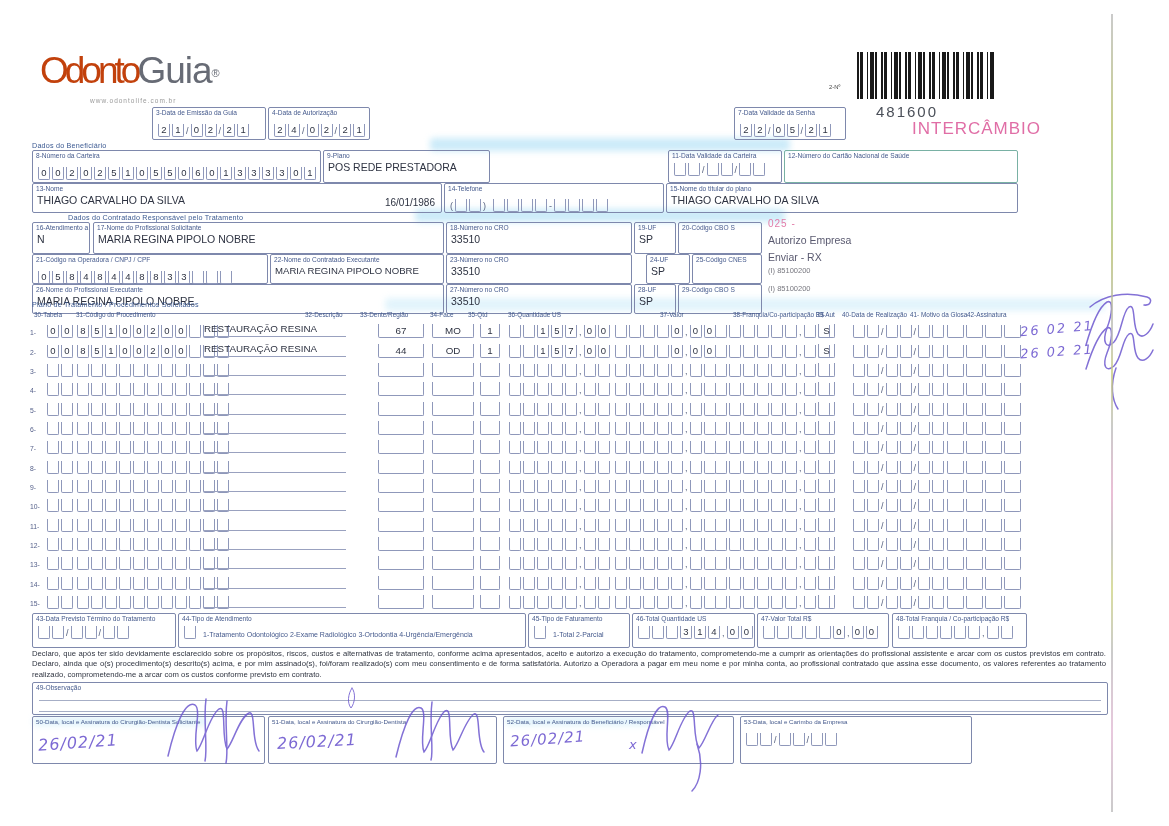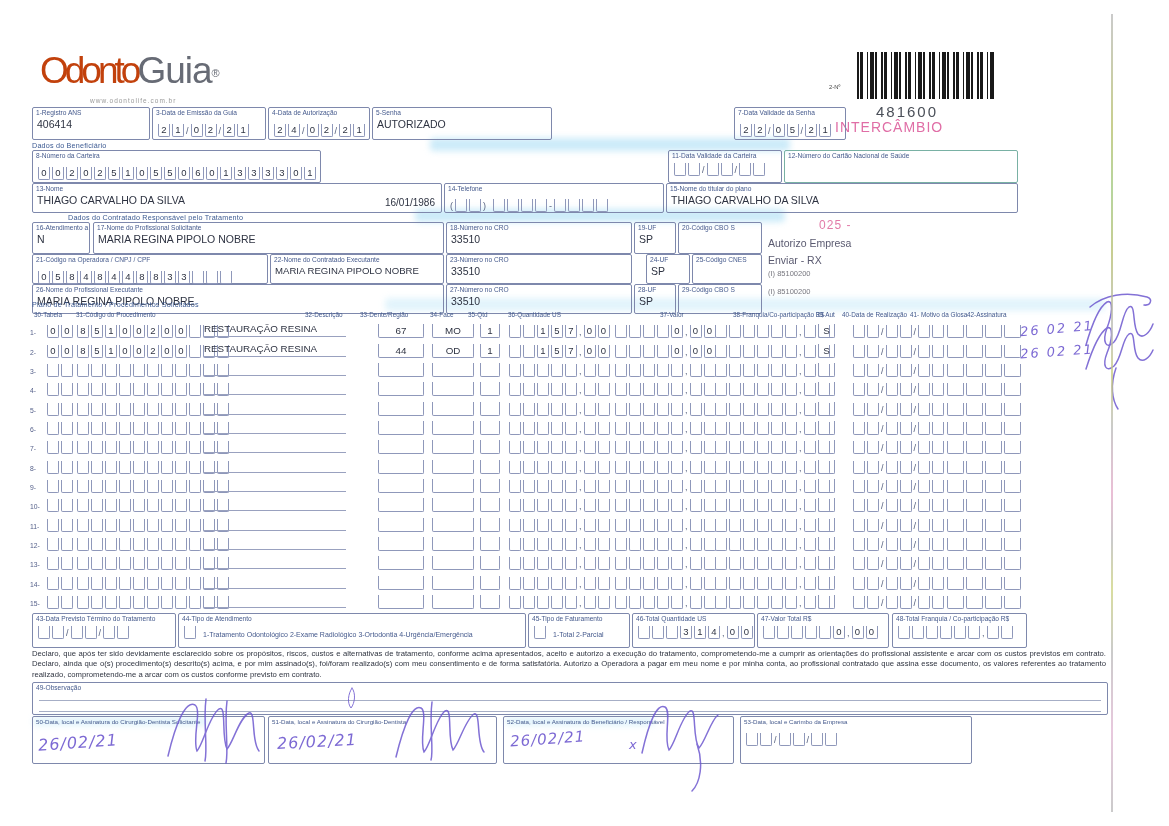--- a/index.html
+++ b/index.html
@@ -9,39 +9,39 @@
   .logo-odonto{color:#c2410c;font-weight:normal;font-size:37px;letter-spacing:-4px;}
   .logo-life{color:#676b75;font-size:37px;letter-spacing:-1px;}
   .logo-reg{color:#676b75;font-size:11px;vertical-align:super;}
   .tagline{position:absolute;left:90px;top:97px;font-size:6.5px;color:#9a9a9a;filter:blur(.6px);letter-spacing:1px;}
   .title{position:absolute;left:369px;top:71px;font-size:14.5px;color:#4e5a6b;letter-spacing:.6px;}
   
   .bclabel{position:absolute;left:829px;top:84px;font-size:5.8px;color:#444;}
   .barcode{position:absolute;left:857px;top:52px;width:138px;height:47px;
     background:repeating-linear-gradient(90deg,#191919 0 2px,#fff 2px 3px,#191919 3px 6px,#fff 6px 10px,#191919 10px 11px,#fff 11px 13px,#191919 13px 17px,#fff 17px 18px,#191919 18px 20px,#fff 20px 24px);}
   .bcnum{position:absolute;left:876px;top:103px;font-size:15px;color:#4a4f58;letter-spacing:2px;}
-  .bctag{position:absolute;left:835px;top:119px;font-size:14px;color:#e06ea6;letter-spacing:1px;}
+  .bctag{position:absolute;left:912px;top:119px;font-size:17px;color:#e06ea6;letter-spacing:1px;}
   
   .fld{position:absolute;border:1px solid #7e88ac;border-radius:2px;background:transparent;}
   .fld.tint{border-color:#79b1a4;}
   .flabel{display:block;font-size:6.6px;color:#44598c;padding:1px 0 0 3px;line-height:8px;white-space:nowrap;overflow:hidden;}
   .fval{display:block;font-size:10.5px;color:#2e3342;padding:1px 0 0 4px;white-space:nowrap;}
   .fdate{position:absolute;right:6px;top:13px;font-size:10px;color:#2e3342;}
   .fcells{display:block;padding:2px 0 0 4px;}
   .cells{display:inline-flex;align-items:flex-end;}
   .cell{display:inline-block;width:10px;height:12px;margin:0 1px;border:1px solid #8f98ba;border-top:none;border-radius:0 0 2px 2px;font-size:9.5px;line-height:12px;text-align:center;color:#2e3342;}
   .sep{font-size:9px;color:#55607e;margin:0 1px;line-height:11px;}
   .gap{display:inline-block;width:5px;}
   .wcell{display:inline-block;border:1px solid #8f98ba;border-top:none;border-radius:0 0 2px 2px;height:13px;text-align:center;font-size:9.8px;line-height:13px;color:#2e3342;}
   .sect{position:absolute;font-size:7.2px;color:#3c5a92;letter-spacing:.2px;}
   .opts{font-size:7px;color:#44598c;margin-left:6px;white-space:nowrap;}
   .inlinecells{display:flex;align-items:center;padding:2px 0 0 4px;}
   
   .stamp{position:absolute;left:768px;top:218px;}
-  .stamp-code{font-size:12px;color:#e27ba8;letter-spacing:1px;text-align:right;}
+  .stamp-code{font-size:10px;color:#e27ba8;letter-spacing:1px;}
   .stamp-l1{font-size:10.5px;color:#5a5a70;margin-top:5px;}
   .stamp-l2{font-size:10.5px;color:#5a5a70;margin-top:5px;}
   .stamp-l3{font-size:7.5px;color:#77777f;margin-top:3px;}
   .stamp-l4{font-size:7.5px;color:#77777f;margin-top:9px;}
   
   .ttable{position:absolute;left:30px;top:311px;width:1078px;}
   .thead{position:relative;height:10px;}
   .thead span{position:absolute;font-size:6.4px;color:#41588c;white-space:nowrap;}
   .trow{position:relative;height:19.35px;}
   .trow .cells{position:absolute;bottom:2px;}
@@ -79,24 +79,20 @@
 
   <div class="logo">
     <span class="logo-odonto">Odonto</span><span class="logo-life">Guia</span><span class="logo-reg">®</span>
   </div>
   <div class="tagline">www.odontolife.com.br</div>
   <div class="bclabel">2-Nº</div>
   <div class="barcode"></div>
   <div class="bcnum">481600</div>
   <div class="bctag">INTERCÂMBIO</div>
 
-  <div class="fld" style="left:32px;top:107px;width:116px;height:31px;">
-    <span class="flabel">1-Registro ANS</span>
-    <span class="fval">406414</span>
-  </div>
   <div class="fld" style="left:152px;top:107px;width:112px;height:31px;">
     <span class="flabel">3-Data de Emissão da Guia</span>
     <span class="fcells"><span class="cells">
           <span class="cell">2</span>
           <span class="cell">1</span>
           <span class="sep">/</span>
           <span class="cell">0</span>
           <span class="cell">2</span>
           <span class="sep">/</span>
           <span class="cell">2</span>
@@ -108,24 +104,20 @@
     <span class="fcells"><span class="cells">
           <span class="cell">2</span>
           <span class="cell">4</span>
           <span class="sep">/</span>
           <span class="cell">0</span>
           <span class="cell">2</span>
           <span class="sep">/</span>
           <span class="cell">2</span>
           <span class="cell">1</span>
         </span></span>
-  </div>
-  <div class="fld" style="left:372px;top:107px;width:178px;height:31px;">
-    <span class="flabel">5-Senha</span>
-    <span class="fval">AUTORIZADO</span>
   </div>
   <div class="fld" style="left:734px;top:107px;width:110px;height:31px;">
     <span class="flabel">7-Data Validade da Senha</span>
     <span class="fcells"><span class="cells">
           <span class="cell">2</span>
           <span class="cell">2</span>
           <span class="sep">/</span>
           <span class="cell">0</span>
           <span class="cell">5</span>
           <span class="sep">/</span>
@@ -152,20 +144,24 @@
           <span class="cell">6</span>
           <span class="cell">0</span>
           <span class="cell">1</span>
           <span class="cell">3</span>
           <span class="cell">3</span>
           <span class="cell">3</span>
           <span class="cell">3</span>
           <span class="cell">0</span>
           <span class="cell">1</span>
         </span></span>
+  </div>
+  <div class="fld" style="left:323px;top:150px;width:165px;height:31px;">
+    <span class="flabel">9-Plano</span>
+    <span class="fval">POS REDE PRESTADORA</span>
   </div>
   <div class="fld" style="left:668px;top:150px;width:112px;height:31px;">
     <span class="flabel">11-Data Validade da Carteira</span>
     <span class="fcells"><span class="cells">
           <span class="cell"></span>
           <span class="cell"></span>
           <span class="sep">/</span>
           <span class="cell"></span>
           <span class="cell"></span>
           <span class="sep">/</span>

